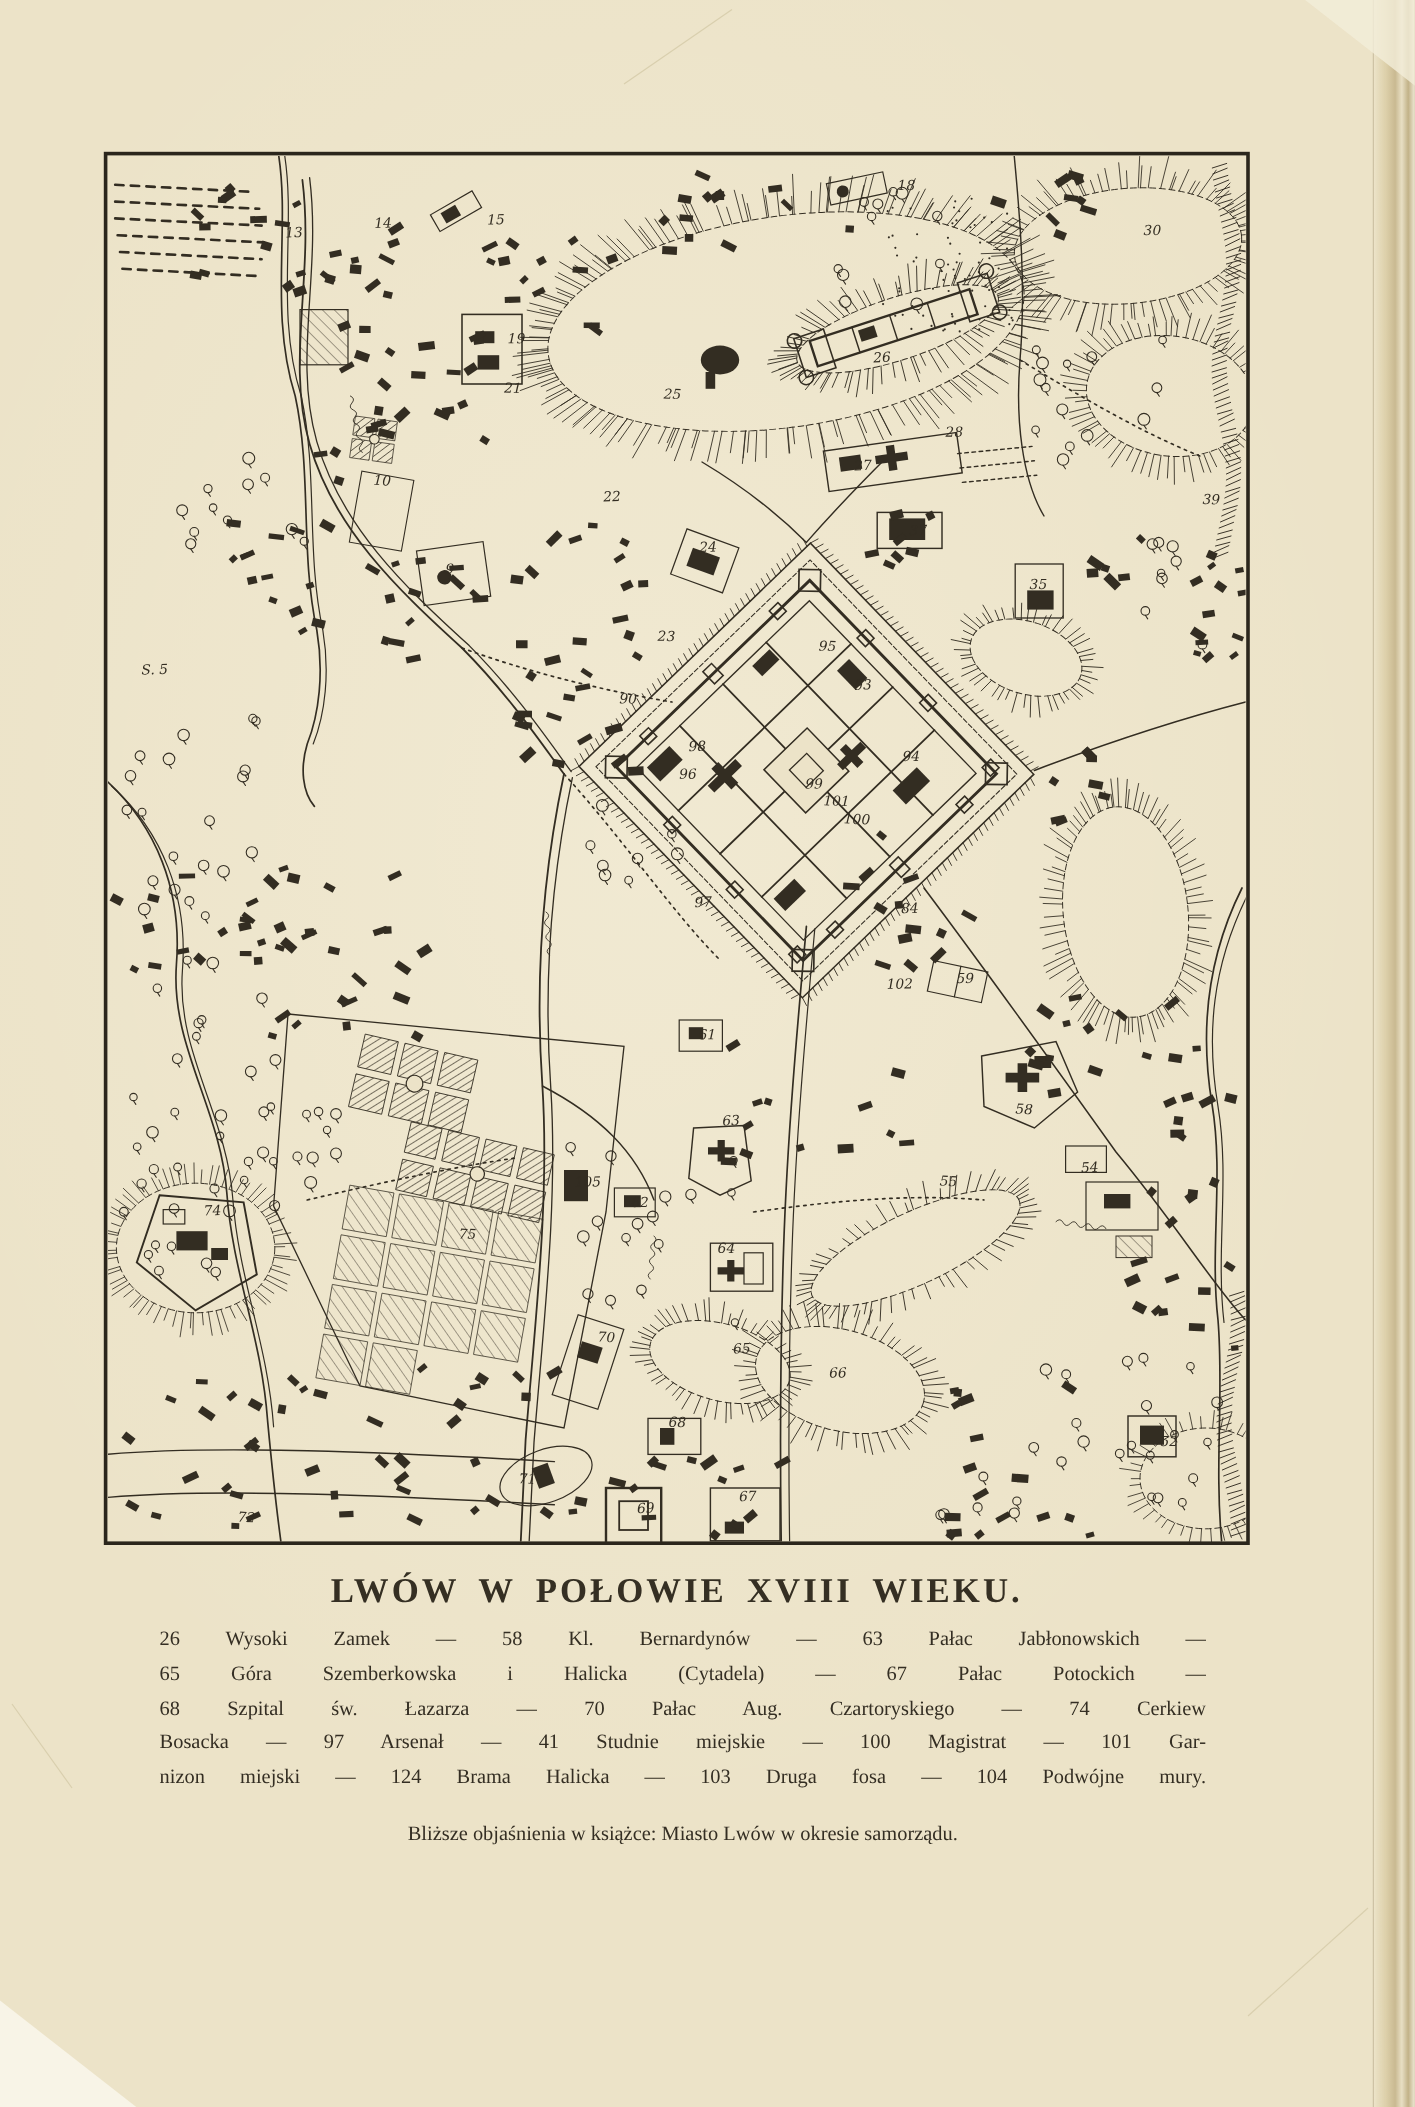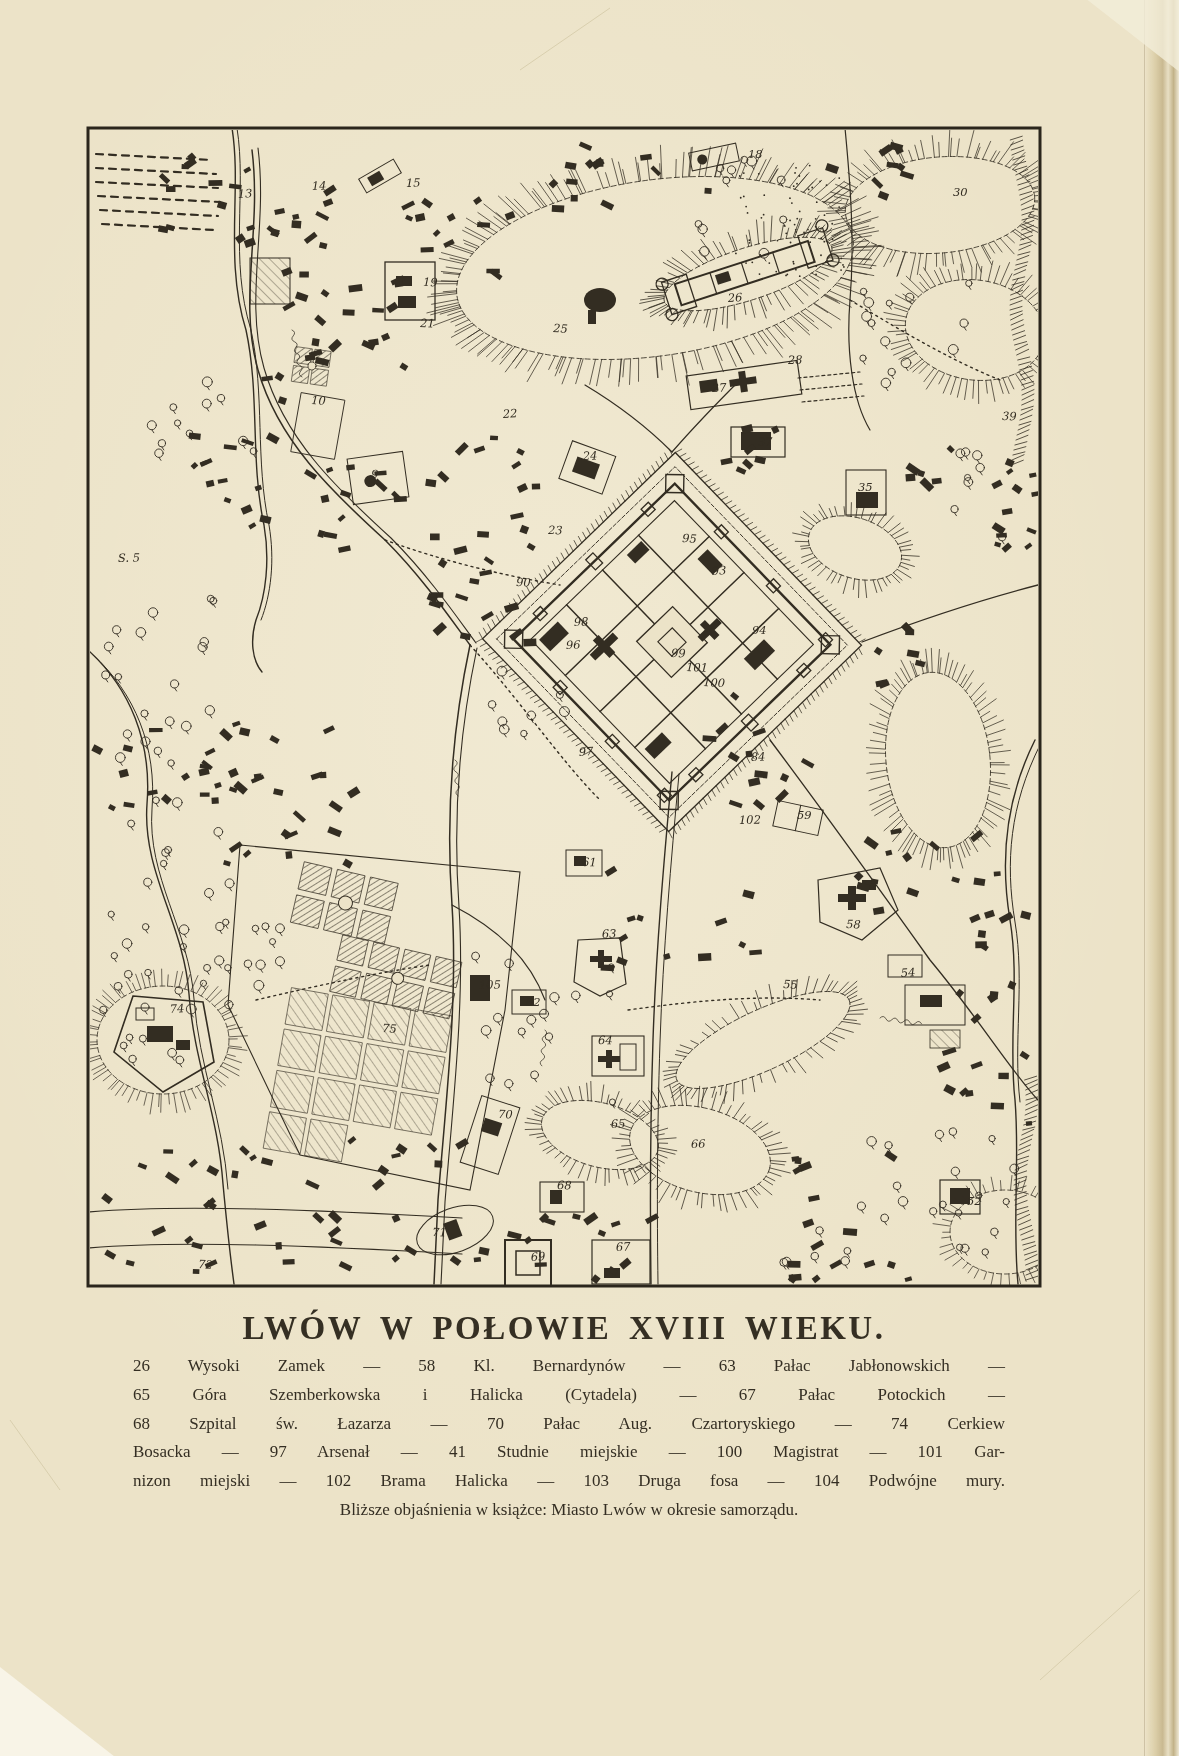--- a/index.html
+++ b/index.html
@@ -5,26 +5,26 @@
   html,body{margin:0;padding:0;background:#b9ad8e;}
   :root{--paper:#ece3c8;--ink:#332d22;}
   .page{position:relative;width:1179px;height:1756px;margin:0 auto;overflow:hidden;
         background:
           radial-gradient(ellipse 900px 1200px at 45% 40%, rgba(255,252,240,.25), rgba(0,0,0,0) 70%),
           var(--paper);
         font-family:"Liberation Serif","DejaVu Serif",serif;color:var(--ink);}
   svg.map{position:absolute;left:0;top:0;}
   .mlabel{font:italic 11.5px "DejaVu Serif",serif;fill:var(--ink);}
   .map-title{position:absolute;left:88px;top:1310px;width:952px;text-align:center;
-             font-size:33px;font-weight:bold;letter-spacing:2.5px;word-spacing:7px;
+             font-size:29px;font-weight:bold;letter-spacing:2.5px;word-spacing:7px;
              color:#352f23;}
   .legend{position:absolute;left:133px;top:1352px;width:872px;font-size:17px;
           line-height:28.8px;color:#342e23;}
   .legend .jl{text-align:justify;text-align-last:justify;white-space:normal;}
-  .legend .cl{text-align:center;}
+  .legend .cl{text-align:center;margin-top:18px;}
   .page-edge{position:absolute;right:0;top:0;width:34px;height:100%;
       background:linear-gradient(90deg, rgba(205,189,151,0) 0%, #dccfa9 30%, #c9b991 52%,
                  #e8dfc4 68%, #c2b288 84%, #efe9d6 100%);
       border-left:1px solid rgba(170,152,112,.45);}
   .corner-bl{position:absolute;left:-55px;bottom:-48px;width:170px;height:100px;
       background:#f8f4e7;transform:rotate(38deg);}
   .corner-tr{position:absolute;right:-60px;top:-52px;width:160px;height:95px;
       background:#f3edda;transform:rotate(38deg);opacity:.8;}
 </style>
 </head>
@@ -2335,20 +2335,20 @@
     </g>
   </svg>
 
   <div class="map-title">LWÓW W POŁOWIE XVIII WIEKU.</div>
 
   <div class="legend">
     <div class="jl">26 Wysoki Zamek — 58 Kl. Bernardynów — 63 Pałac Jabłonowskich —</div>
     <div class="jl">65 Góra Szemberkowska i Halicka (Cytadela) — 67 Pałac Potockich —</div>
     <div class="jl">68 Szpital św. Łazarza — 70 Pałac Aug. Czartoryskiego — 74 Cerkiew</div>
     <div class="jl">Bosacka — 97 Arsenał — 41 Studnie miejskie — 100 Magistrat — 101 Gar-</div>
-    <div class="jl">nizon miejski — 102 Brama Halicka — 103 Druga fosa — 104 Podwójne mury.</div>
+    <div class="jl">nizon miejski — 124 Brama Halicka — 103 Druga fosa — 104 Podwójne mury.</div>
     <div class="cl">Bliższe objaśnienia w książce: Miasto Lwów w okresie samorządu.</div>
   </div>
 
   <div class="page-edge"></div>
   <div class="corner-bl"></div>
   <div class="corner-tr"></div>
 </div>
 
 </body></html>

